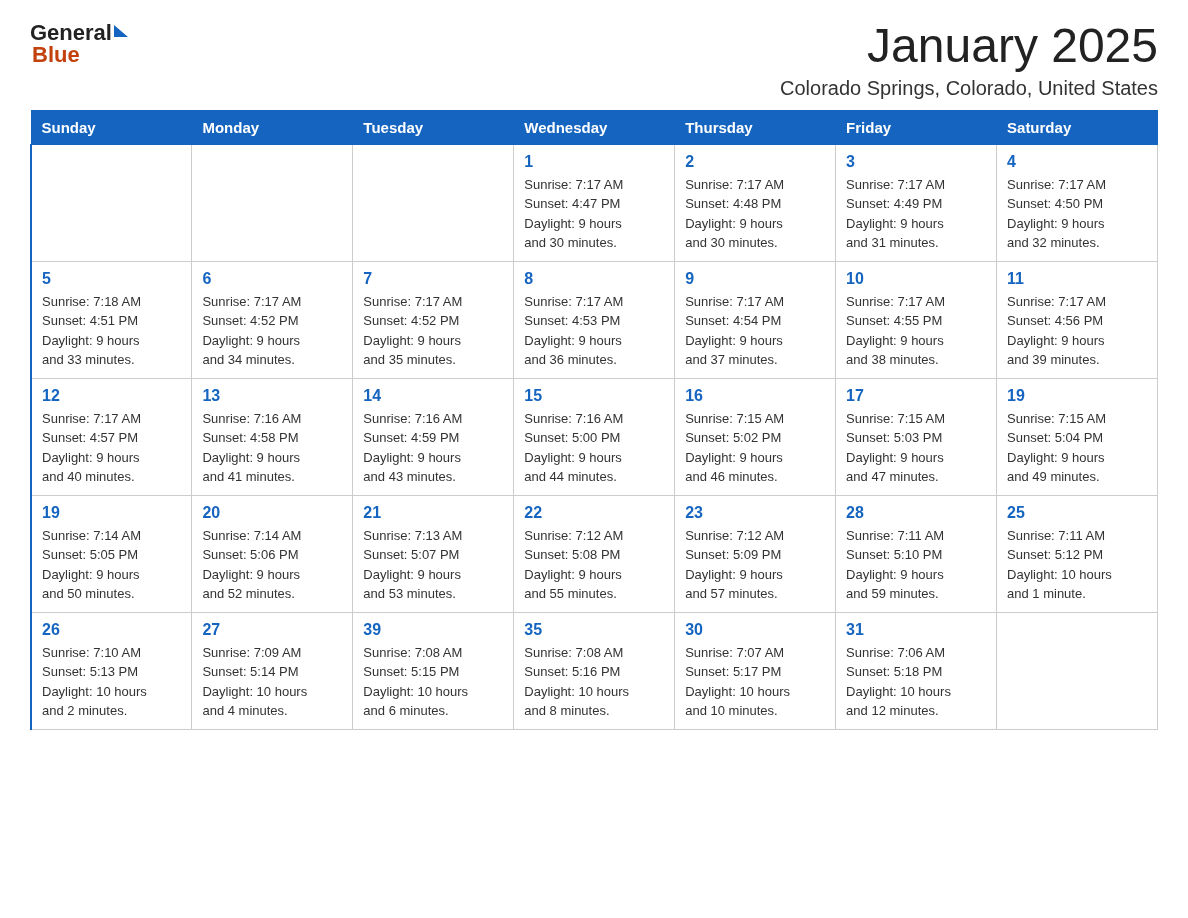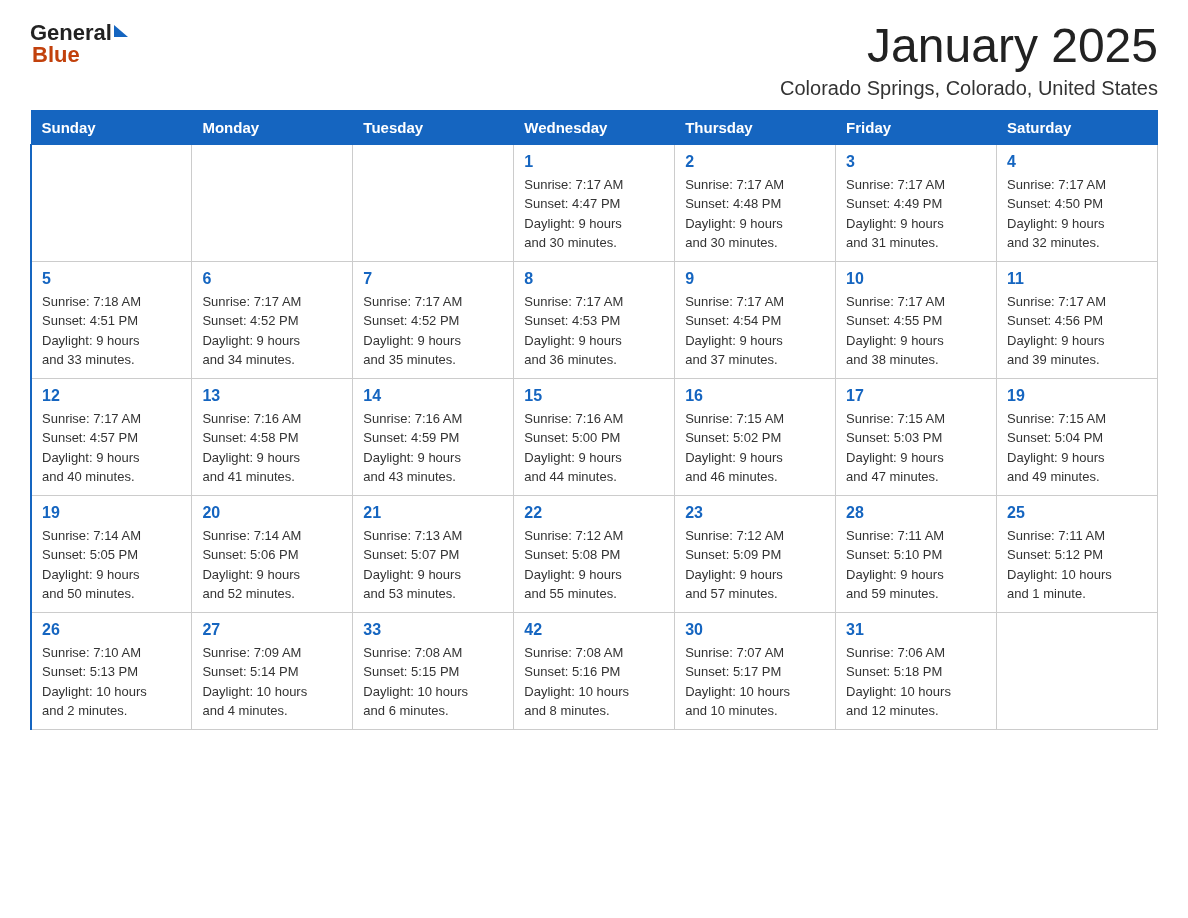--- a/index.html
+++ b/index.html
@@ -248,25 +248,25 @@
       <tr>
         <td>
           <span class="day-num">26</span>
           <div class="day-info">Sunrise: 7:10 AM<br>Sunset: 5:13 PM<br>Daylight: 10 hours<br>and 2 minutes.</div>
         </td>
         <td>
           <span class="day-num">27</span>
           <div class="day-info">Sunrise: 7:09 AM<br>Sunset: 5:14 PM<br>Daylight: 10 hours<br>and 4 minutes.</div>
         </td>
         <td>
-          <span class="day-num">33</span>
+          <span class="day-num">39</span>
           <div class="day-info">Sunrise: 7:08 AM<br>Sunset: 5:15 PM<br>Daylight: 10 hours<br>and 6 minutes.</div>
         </td>
         <td>
-          <span class="day-num">42</span>
+          <span class="day-num">35</span>
           <div class="day-info">Sunrise: 7:08 AM<br>Sunset: 5:16 PM<br>Daylight: 10 hours<br>and 8 minutes.</div>
         </td>
         <td>
           <span class="day-num">30</span>
           <div class="day-info">Sunrise: 7:07 AM<br>Sunset: 5:17 PM<br>Daylight: 10 hours<br>and 10 minutes.</div>
         </td>
         <td>
           <span class="day-num">31</span>
           <div class="day-info">Sunrise: 7:06 AM<br>Sunset: 5:18 PM<br>Daylight: 10 hours<br>and 12 minutes.</div>
         </td>

